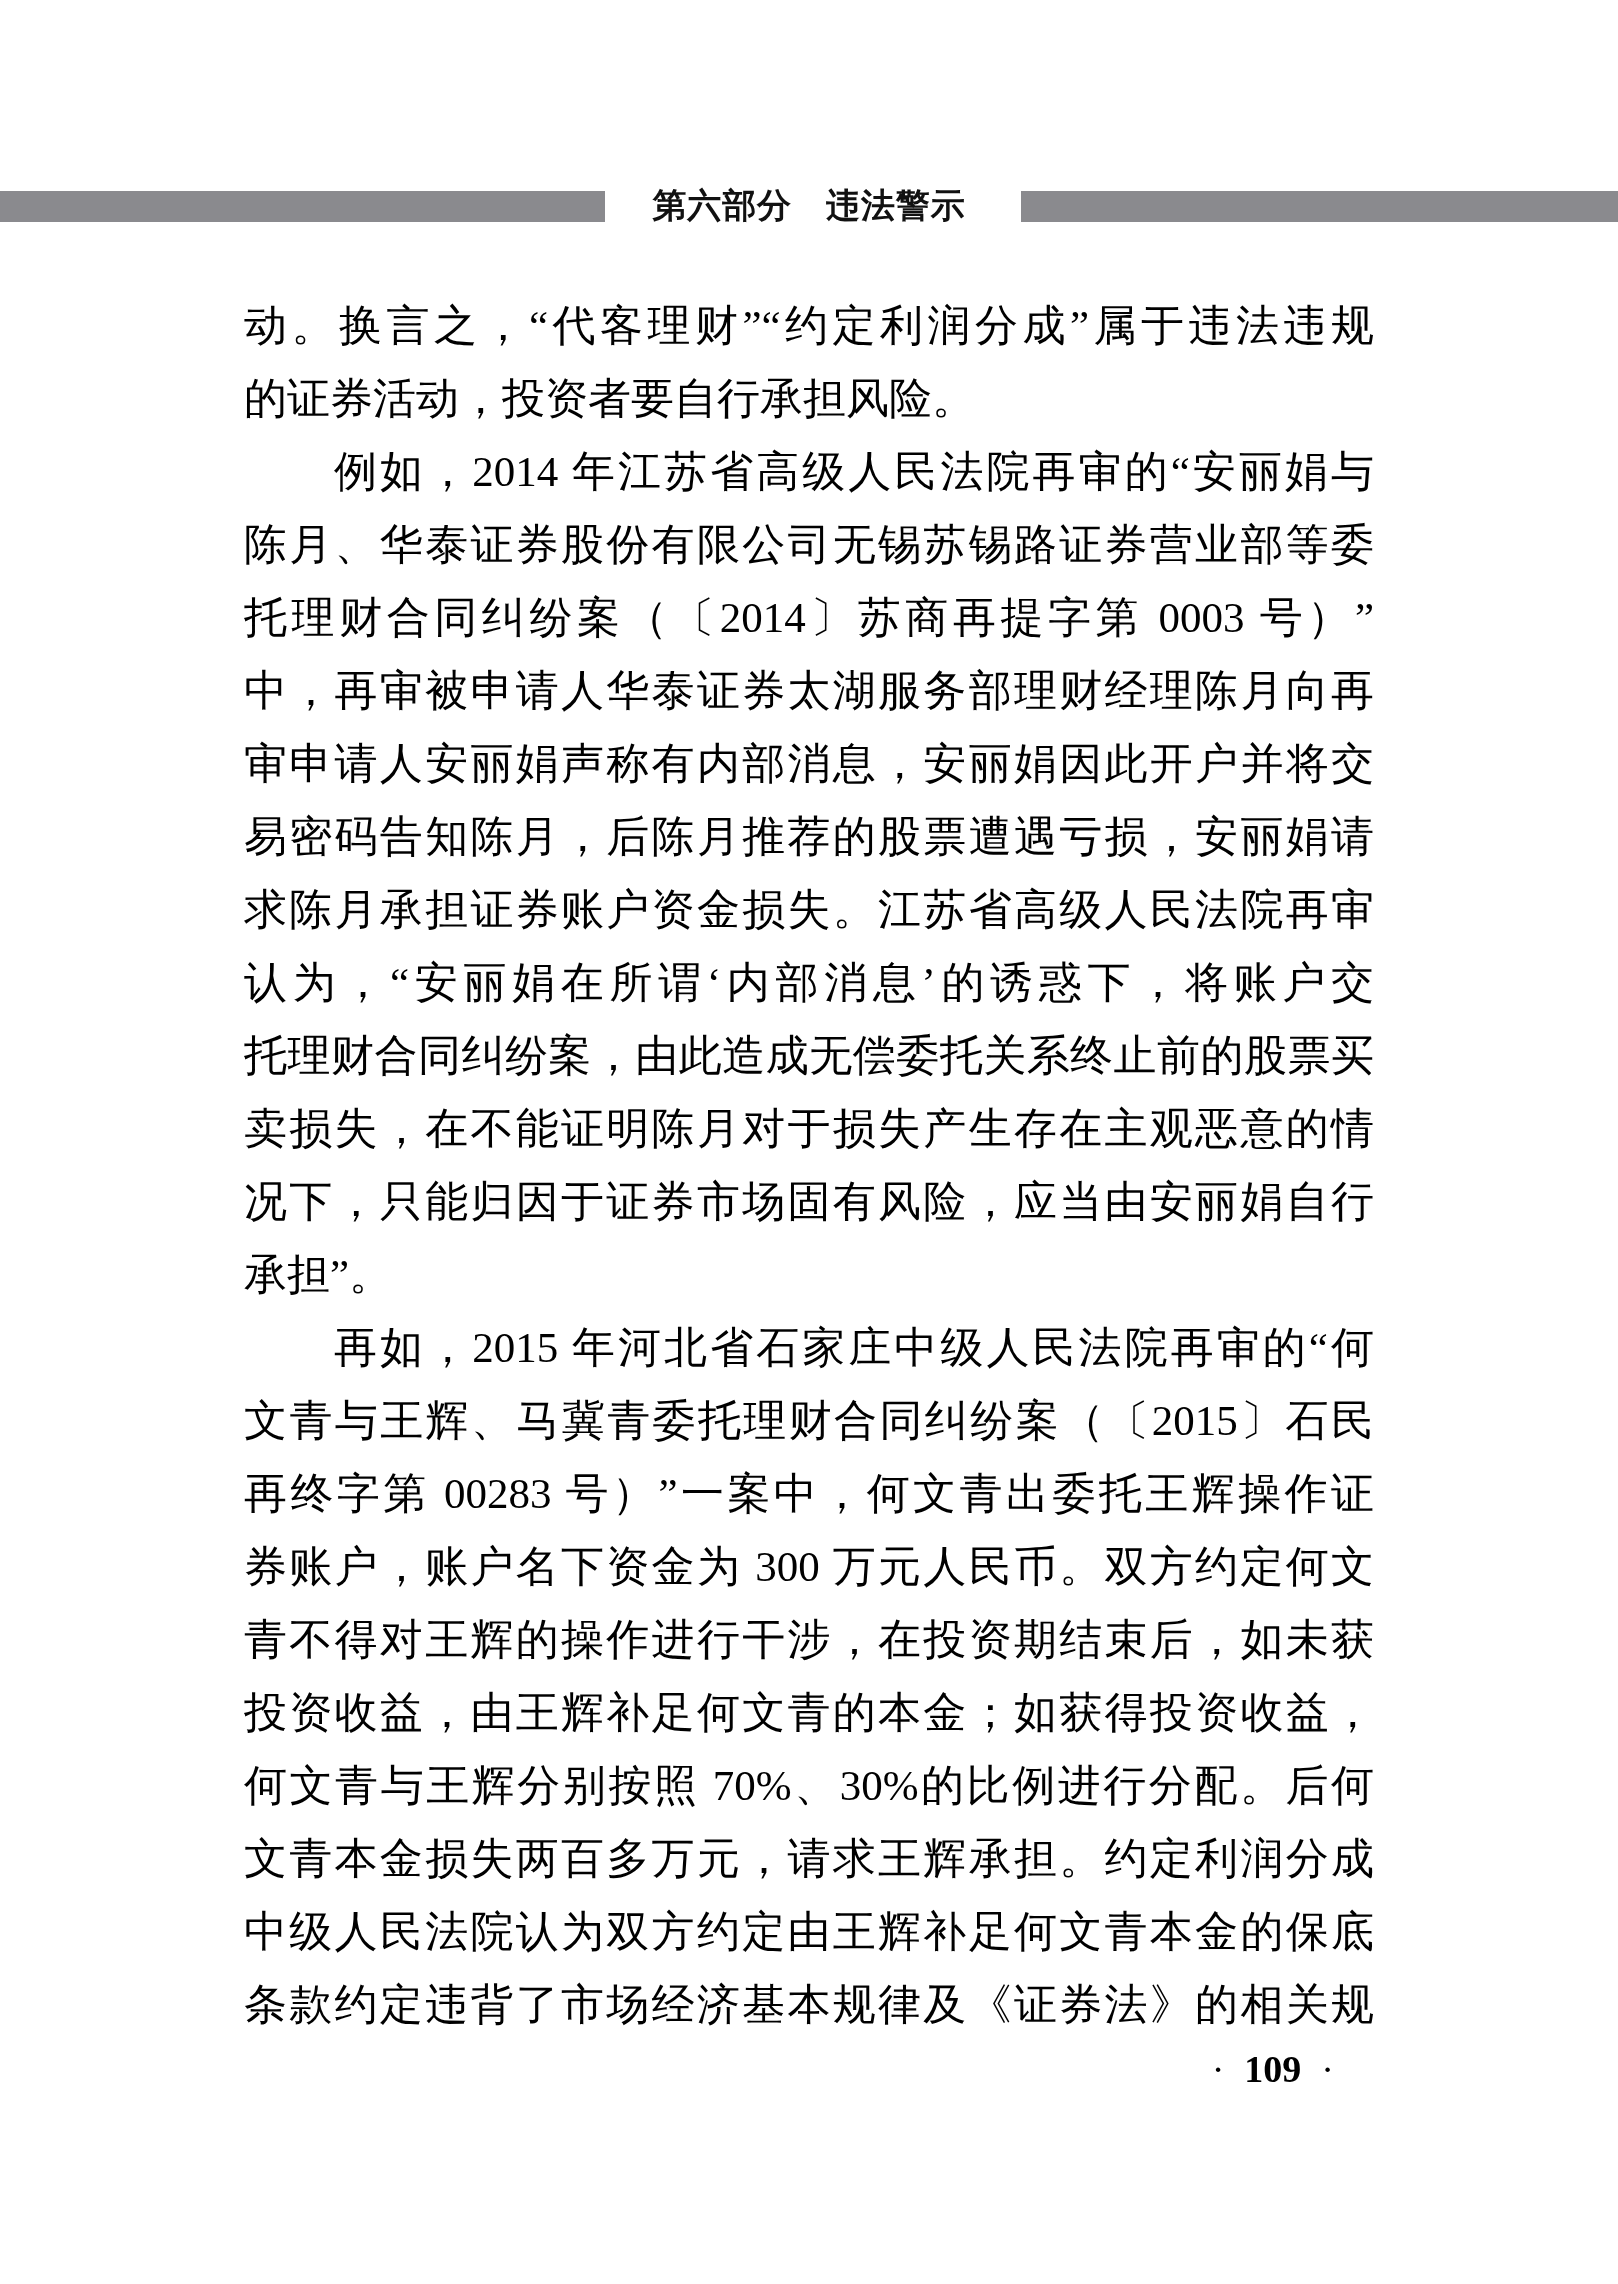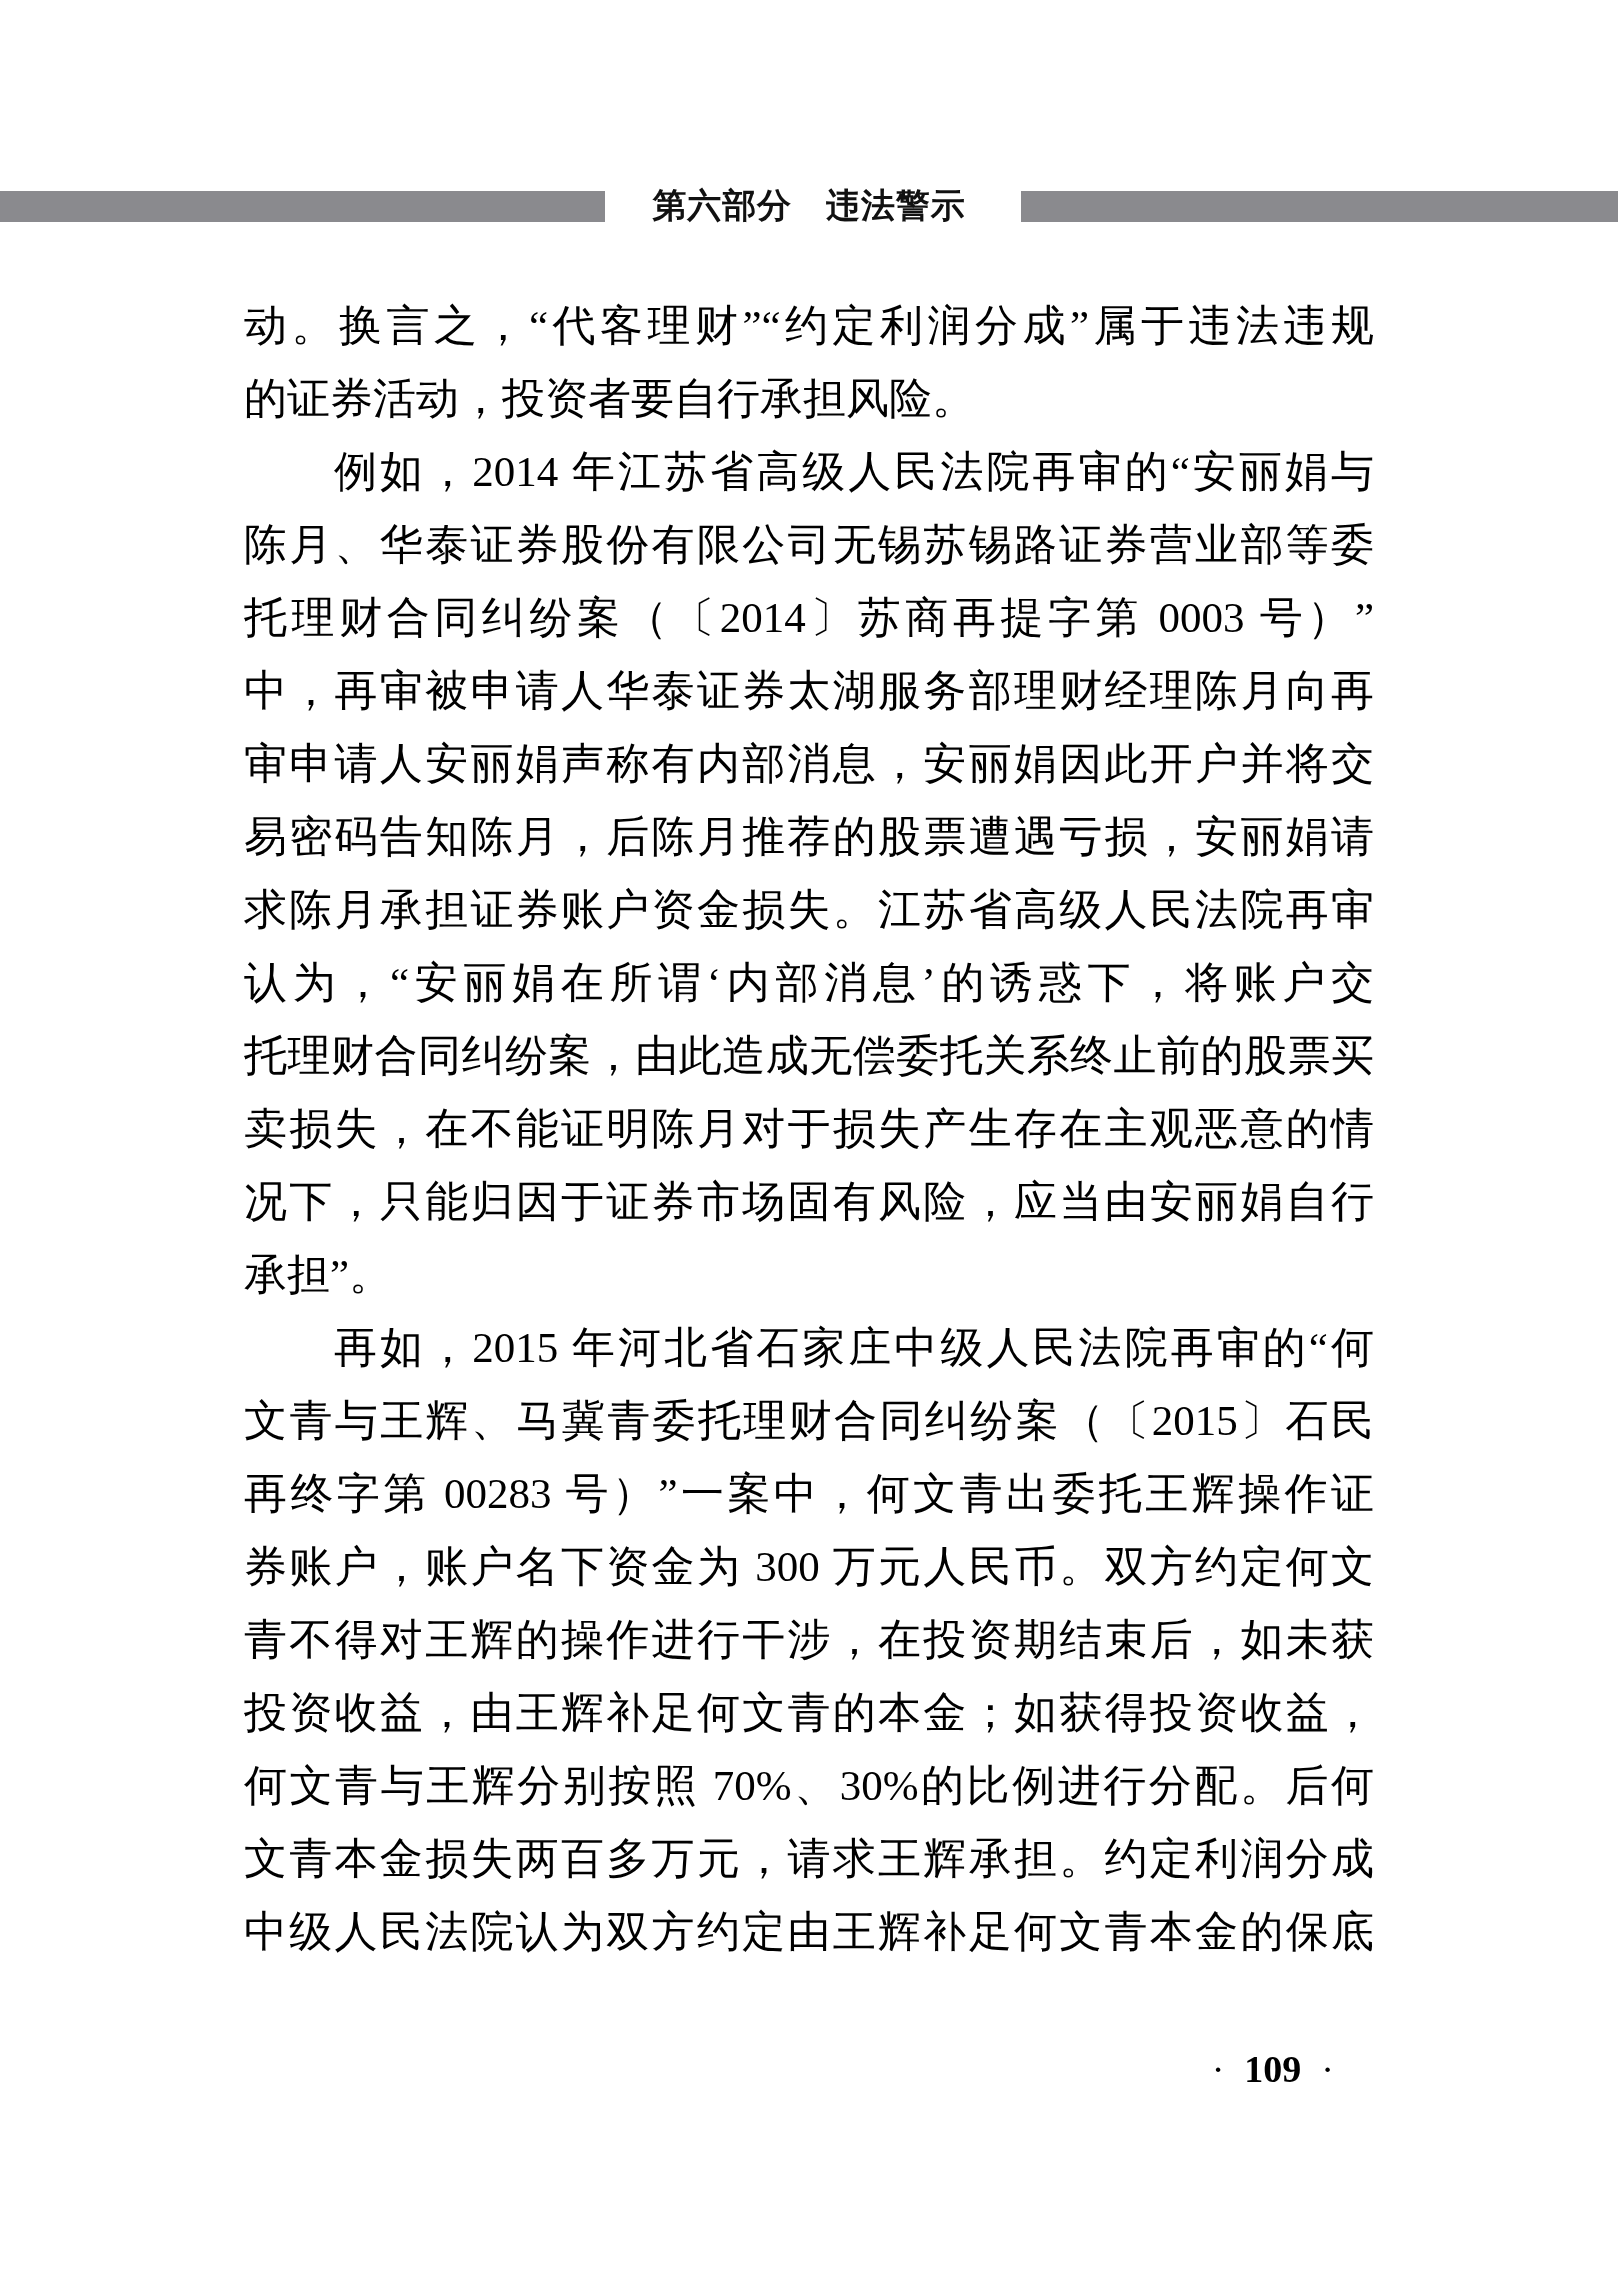--- a/index.html
+++ b/index.html
@@ -102,18 +102,19 @@
       <div class="line para-end">承担”。</div>
       <div class="line indent">再如，2015 年河北省石家庄中级人民法院再审的“何</div>
       <div class="line">文青与王辉、马冀青委托理财合同纠纷案（〔2015〕石民</div>
       <div class="line">再终字第 00283 号）”一案中，何文青出委托王辉操作证</div>
       <div class="line">券账户，账户名下资金为 300 万元人民币。双方约定何文</div>
       <div class="line">青不得对王辉的操作进行干涉，在投资期结束后，如未获</div>
       <div class="line">投资收益，由王辉补足何文青的本金；如获得投资收益，</div>
       <div class="line">何文青与王辉分别按照 70%、30%的比例进行分配。后何</div>
       <div class="line">文青本金损失两百多万元，请求王辉承担。约定利润分成</div>
       <div class="line">中级人民法院认为双方约定由王辉补足何文青本金的保底</div>
+      <div class="line">条款约定违背了市场经济基本规律及《证券法》的相关规</div>
     </div>
 
   <div class="footer"><span>·</span><span class="num">109</span><span>·</span></div>
 
 </div>
 
 
 </body></html>

